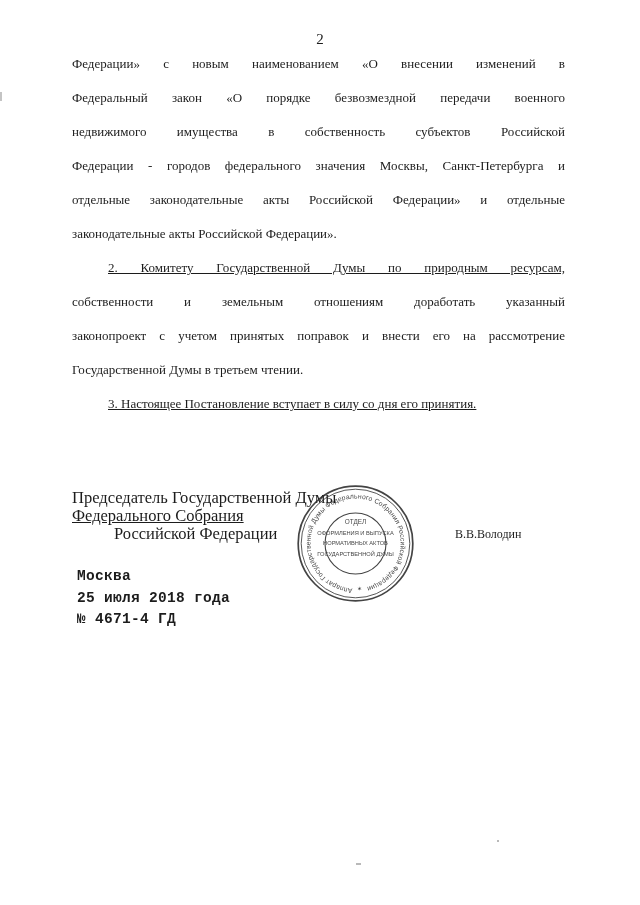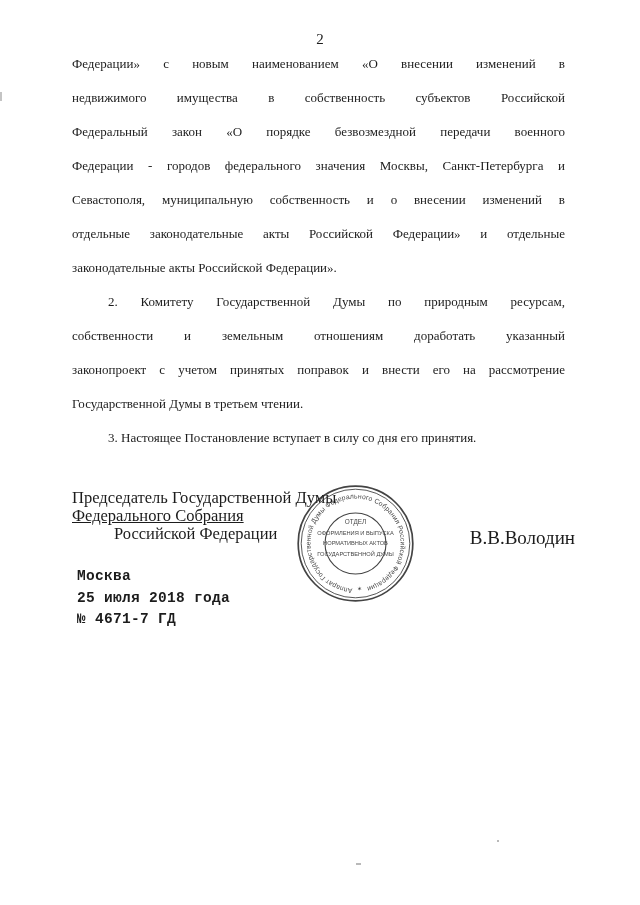--- a/index.html
+++ b/index.html
@@ -24,31 +24,32 @@
     text-align:justify;
     text-align-last:justify;
     white-space:normal;
   }
   .line.left{
     text-align:left;
     text-align-last:left;
   }
   .line.indent{
     text-indent:36px;
+    text-decoration:underline;
   }
   .signature-block{
     position:absolute;top:489px;left:72px;width:260px;
     font-size:16.5px;line-height:18px;
     white-space:nowrap;
   }
   .sig-line-2{text-decoration:underline;}
   .sig-line-3{margin-left:42px;}
   .signer-name{
     position:absolute;top:527px;left:455px;width:120px;
-    text-align:right;font-size:19px;
+    font-size:12px;
   }
   .footer-block{
     position:absolute;top:566px;left:77px;
     font-family:"Liberation Mono","DejaVu Sans Mono",monospace;
     font-size:14.5px;font-weight:700;line-height:21.5px;
     letter-spacing:0.3px;
     white-space:nowrap;
   }
   .stamp{
     position:absolute;top:484px;left:296px;
@@ -66,45 +67,44 @@
 </style>
 </head>
 <body>
 
 <div class="page">
 
   <div class="page-number">2</div>
 
   <div class="body-text">
     <div class="line">Федерации» с новым наименованием «О внесении изменений в</div>
+    <div class="line">Федеральный закон «О порядке безвозмездной передачи военного</div>
     <div class="line">недвижимого имущества в собственность субъектов Российской</div>
-    <div class="line">Федеральный закон «О порядке безвозмездной передачи военного</div>
     <div class="line">Федерации - городов федерального значения Москвы, Санкт-Петербурга и</div>
-    <div class="line">Севастополя, муниципальную собственность и о внесении изменений в</div>
     <div class="line">отдельные законодательные акты Российской Федерации» и отдельные</div>
     <div class="line left">законодательные акты Российской Федерации».</div>
     <div class="line indent">2. Комитету Государственной Думы по природным ресурсам,</div>
     <div class="line">собственности и земельным отношениям доработать указанный</div>
     <div class="line">законопроект с учетом принятых поправок и внести его на рассмотрение</div>
     <div class="line left">Государственной Думы в третьем чтении.</div>
     <div class="line left indent">3. Настоящее Постановление вступает в силу со дня его принятия.</div>
   </div>
 
   <div class="signature-block">
     <div class="sig-line-1">Председатель Государственной Думы</div>
     <div class="sig-line-2">Федерального Собрания</div>
     <div class="sig-line-3">Российской Федерации</div>
   </div>
 
   <div class="signer-name">В.В.Володин</div>
 
   <div class="footer-block">
     <div>Москва</div>
     <div>25 июля 2018 года</div>
-    <div>№ 4671-7 ГД</div>
+    <div>№ 4671-4 ГД</div>
   </div>
 
   <svg class="stamp" viewBox="0 0 119 119" xmlns="http://www.w3.org/2000/svg">
     <circle cx="59.5" cy="59.5" r="57.3" fill="none" stroke="#2b2b2b" stroke-width="1.7"></circle>
     <circle cx="59.5" cy="59.5" r="54.3" fill="none" stroke="#2b2b2b" stroke-width="0.9"></circle>
     <circle cx="59.5" cy="59.5" r="30.5" fill="none" stroke="#2b2b2b" stroke-width="1.1"></circle>
     <defs>
       <path id="stamp-ring-path" fill="none" d="M 59.5 104.5 A 45 45 0 1 1 59.5 14.5 A 45 45 0 1 1 59.5 104.5"></path>
     </defs>
     <g transform="rotate(-5 59.5 59.5)">

